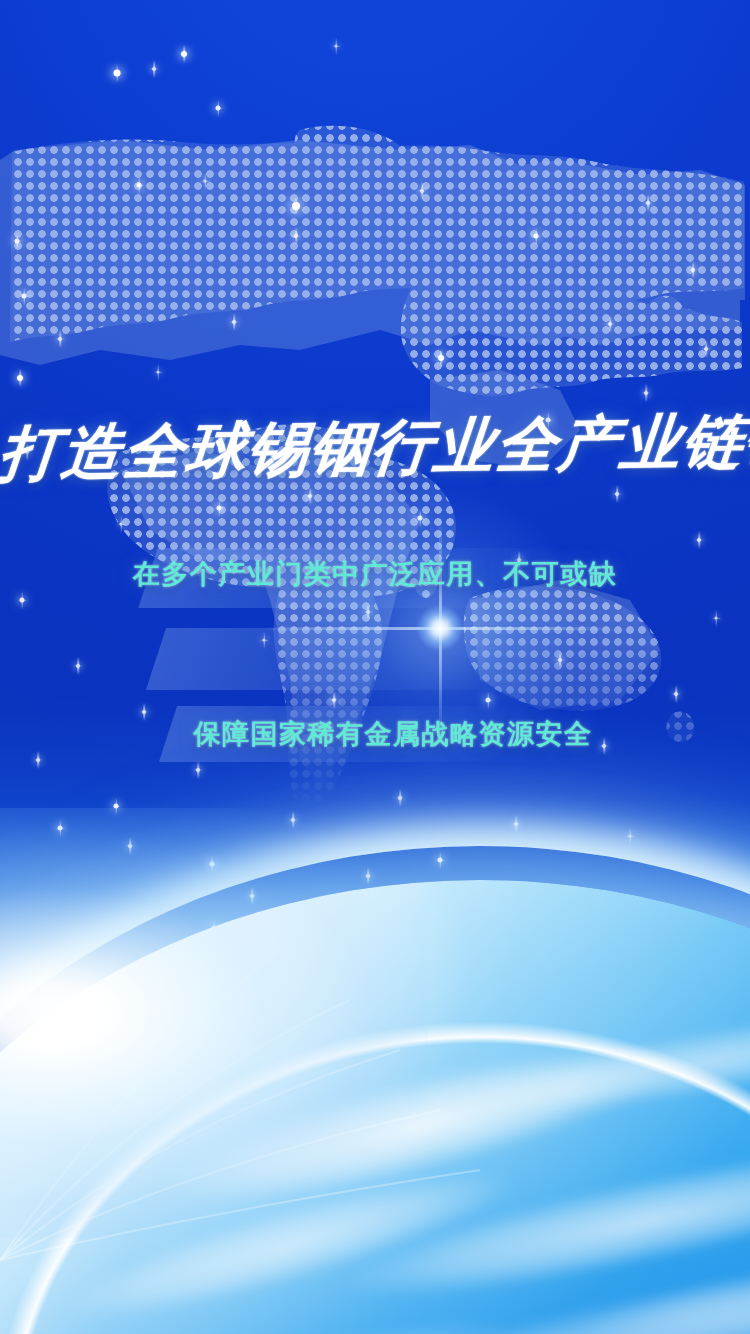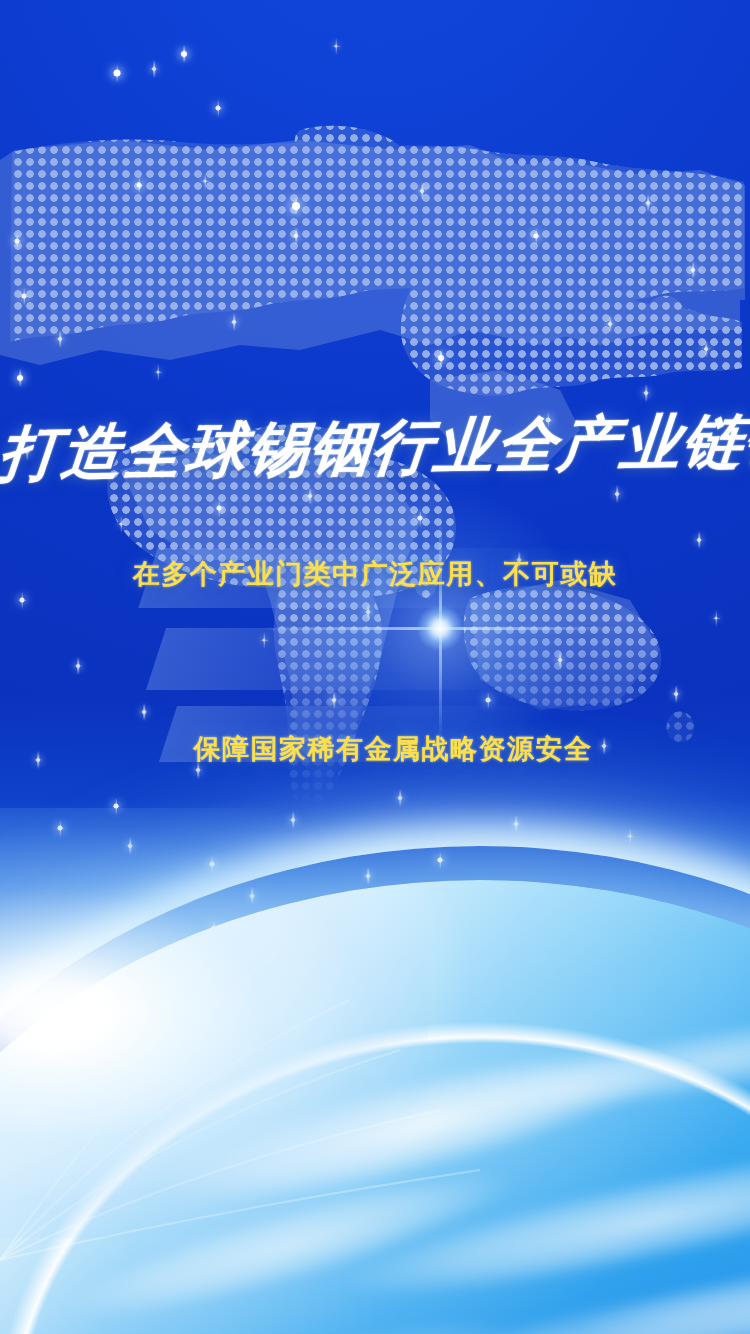--- a/index.html
+++ b/index.html
@@ -187,34 +187,34 @@
     text-shadow:
       0 0 2px rgba(255,255,255,.9),
       0 0 14px rgba(120,185,255,.55),
       0 2px 10px rgba(0,20,90,.45);
     transform:skewX(-6deg) rotate(-1deg);
   }
 
   .sub{
     position:absolute;left:0;right:0;
     text-align:center;
-    color:#fde047;
+    color:#5eead4;
     font-size:27px;
     line-height:1;
     font-weight:700;
     letter-spacing:1.5px;
     white-space:nowrap;
     text-shadow:
       0 0 3px rgba(255,255,255,.55),
       0 0 16px rgba(110,180,255,.5),
       0 2px 8px rgba(0,25,95,.55);
   }
   #sub1{top:561px;}
   #sub2{top:641px;}
-  #sub3{top:736px;margin-left:36px;}
+  #sub3{top:721px;margin-left:36px;}
 </style>
 </head>
 <body>
 
 <div id="poster">
 
   <div class="sky"></div>
   <div class="sky-ramp"></div>
 
   <div class="map-wrap">

